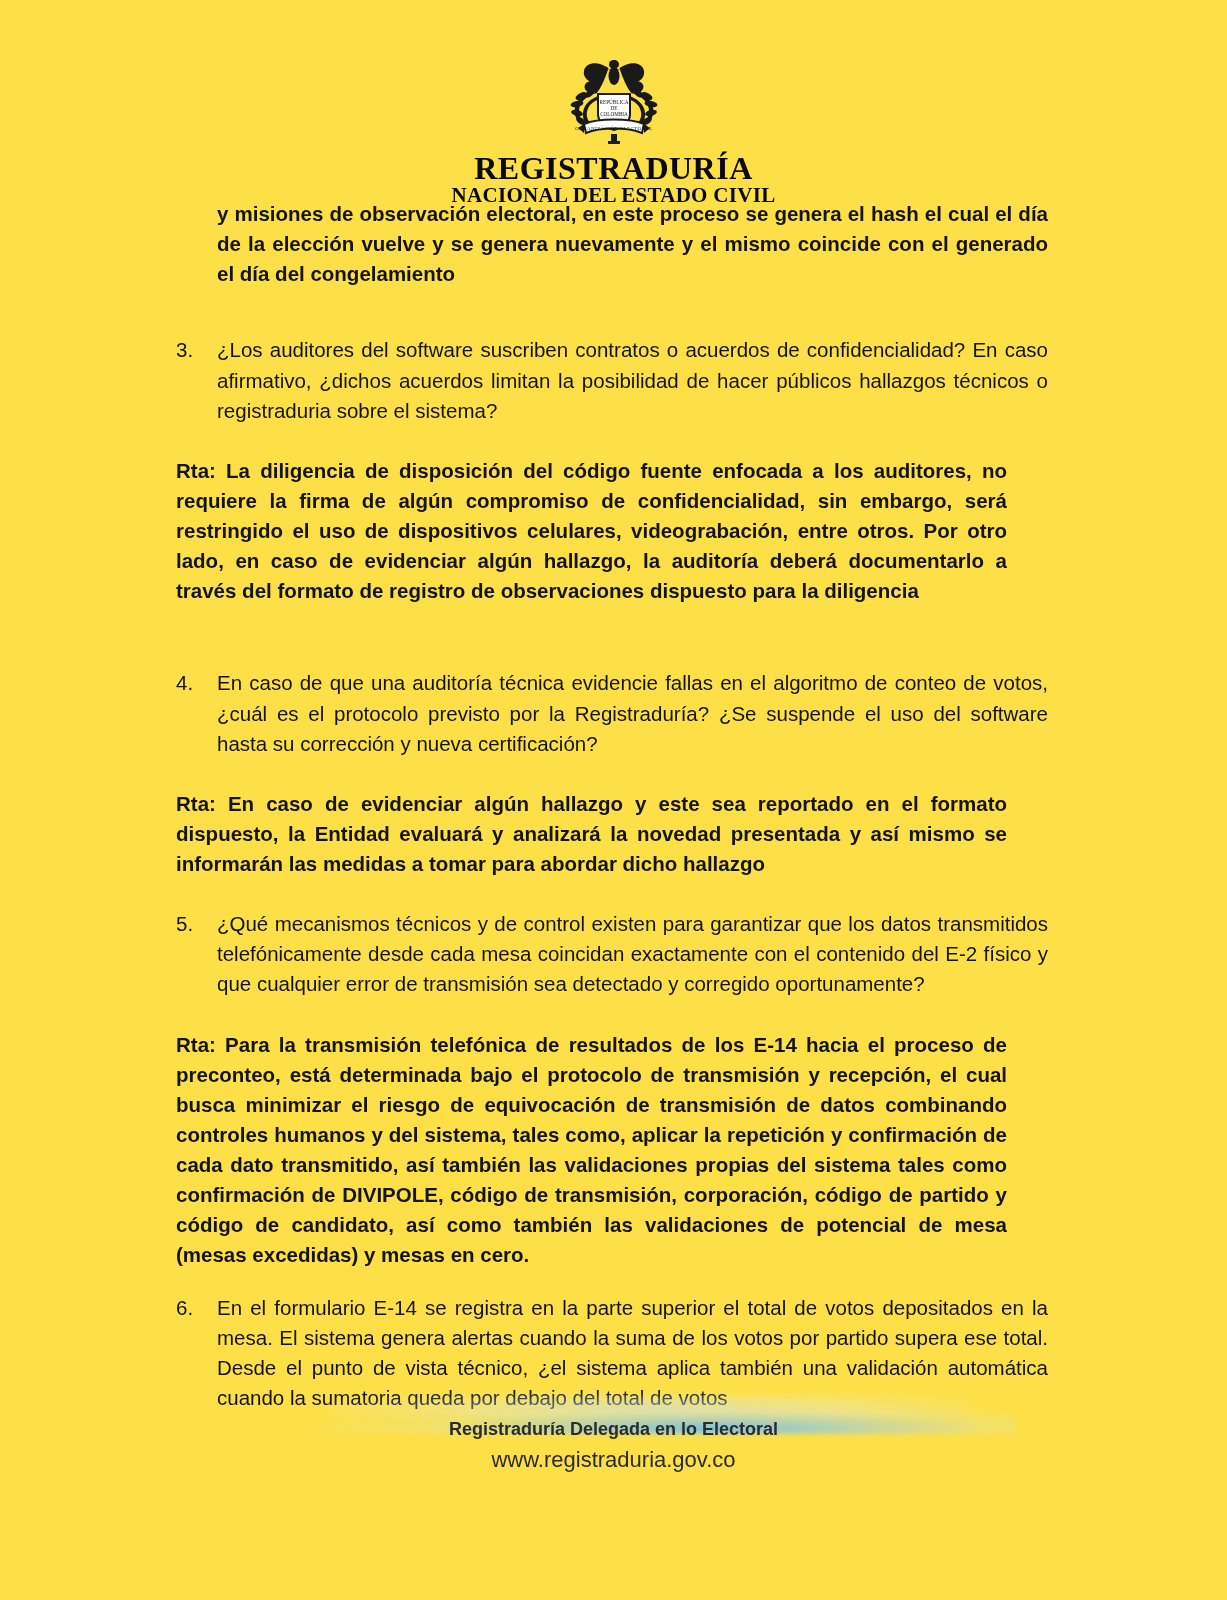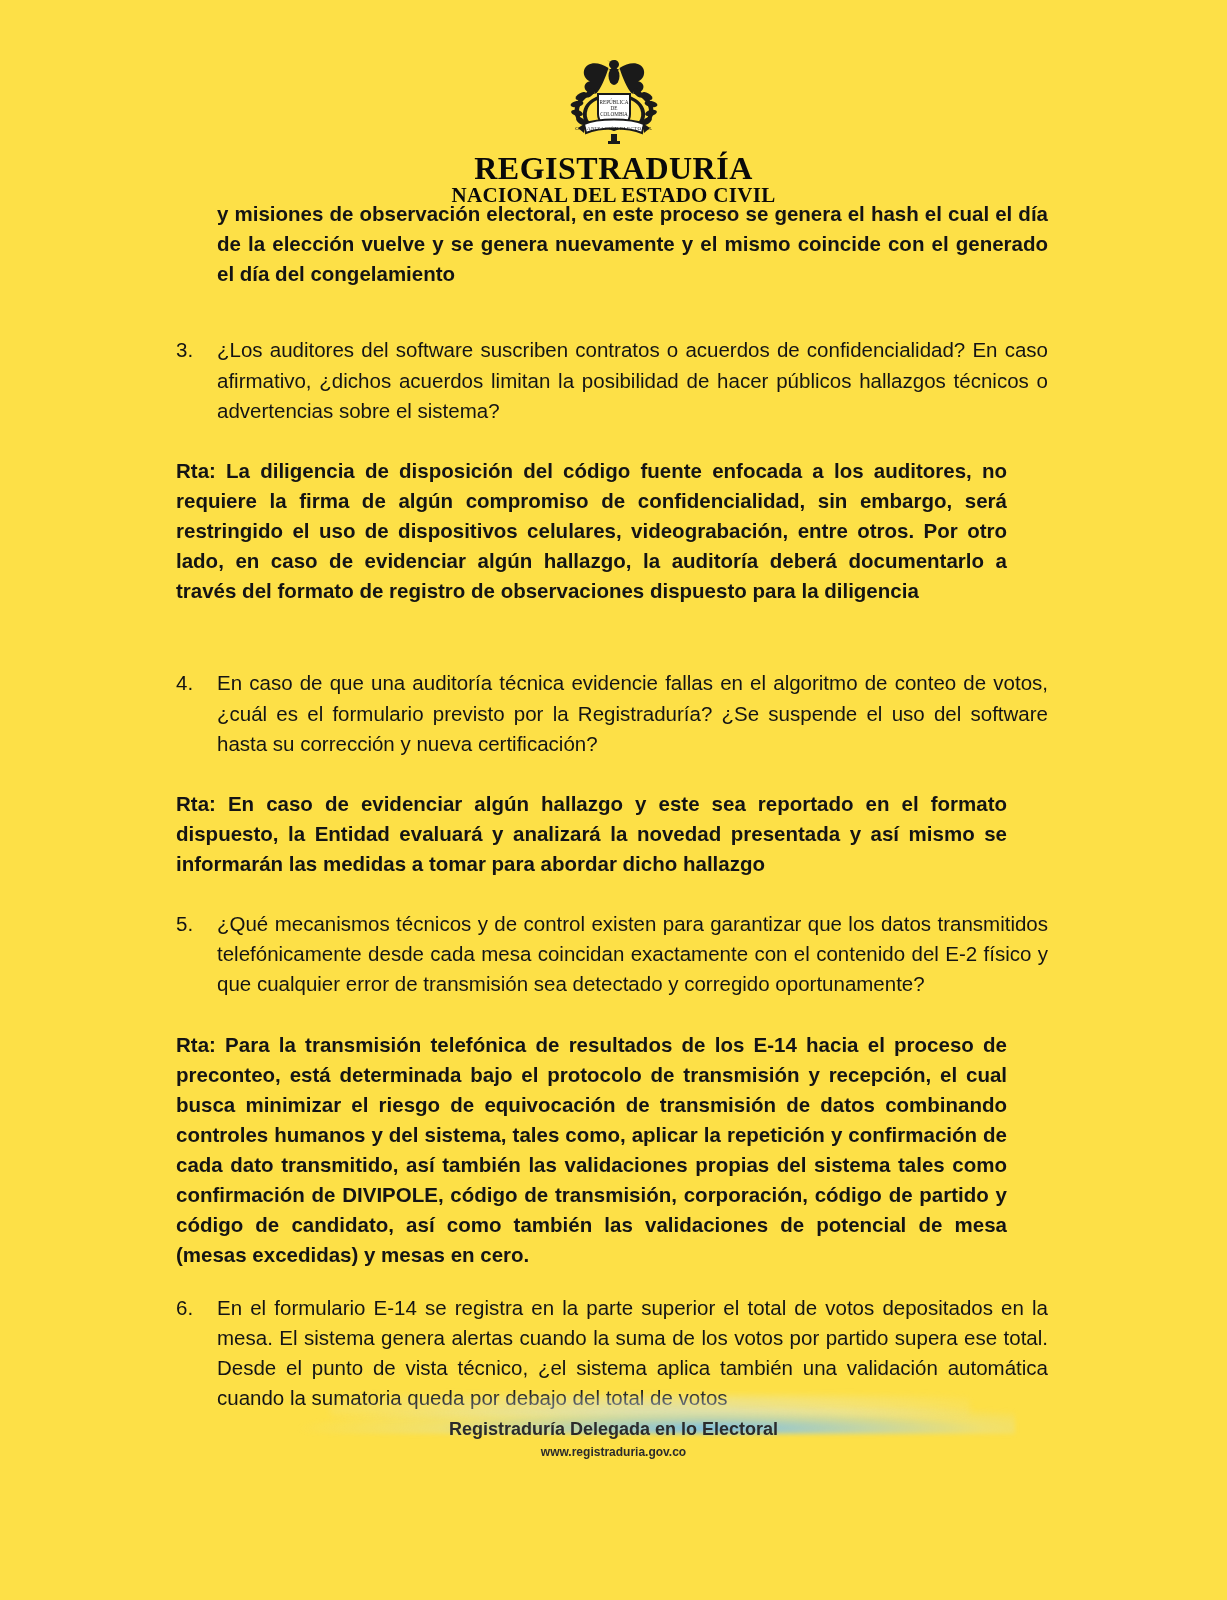--- a/index.html
+++ b/index.html
@@ -154,22 +154,22 @@
     line-height: 1.5;
     display: block;
   }
   .footer-line-2 {
     font-size: 18.5px;
     font-weight: normal;
     line-height: 1.5;
     display: block;
   }
   .footer-line-3 {
-    font-size: 12px;
-    font-weight: bold;
+    font-size: 22px;
+    font-weight: normal;
     line-height: 1.5;
     display: block;
   }
 </style>
 </head>
 <body>
 
 <div class="page">
 
   <div class="doc-header">
@@ -227,32 +227,32 @@
 
   <div class="content">
 
     <p class="para bold intro">y misiones de observación electoral, en este proceso se genera el hash el cual el día de la elección vuelve y se genera nuevamente y el mismo coincide con el generado el día del congelamiento</p>
 
     <div class="sp-3"></div>
 
     <div class="item">
       <div class="item-num">3.</div>
       <div class="item-body">
-        <p class="para">¿Los auditores del software suscriben contratos o acuerdos de confidencialidad? En caso afirmativo, ¿dichos acuerdos limitan la posibilidad de hacer públicos hallazgos técnicos o advertencias sobre el sistema?</p>
+        <p class="para">¿Los auditores del software suscriben contratos o acuerdos de confidencialidad? En caso afirmativo, ¿dichos acuerdos limitan la posibilidad de hacer públicos hallazgos técnicos o registraduria sobre el sistema?</p>
       </div>
     </div>
     <div class="sp-2"></div>
     <p class="para bold answer">Rta: La diligencia de disposición del código fuente enfocada a los auditores, no requiere la firma de algún compromiso de confidencialidad, sin embargo, será restringido el uso de dispositivos celulares, videograbación, entre otros. Por otro lado, en caso de evidenciar algún hallazgo, la auditoría deberá documentarlo a través del formato de registro de observaciones dispuesto para la diligencia</p>
 
     <div class="sp-4"></div>
 
     <div class="item">
       <div class="item-num">4.</div>
       <div class="item-body">
-        <p class="para">En caso de que una auditoría técnica evidencie fallas en el algoritmo de conteo de votos, ¿cuál es el formulario previsto por la Registraduría? ¿Se suspende el uso del software hasta su corrección y nueva certificación?</p>
+        <p class="para">En caso de que una auditoría técnica evidencie fallas en el algoritmo de conteo de votos, ¿cuál es el protocolo previsto por la Registraduría? ¿Se suspende el uso del software hasta su corrección y nueva certificación?</p>
       </div>
     </div>
     <div class="sp-2"></div>
     <p class="para bold answer">Rta: En caso de evidenciar algún hallazgo y este sea reportado en el formato dispuesto, la Entidad evaluará y analizará la novedad presentada y así mismo se informarán las medidas a tomar para abordar dicho hallazgo</p>
 
     <div class="sp-2"></div>
 
     <div class="item">
       <div class="item-num">5.</div>
       <div class="item-body">

